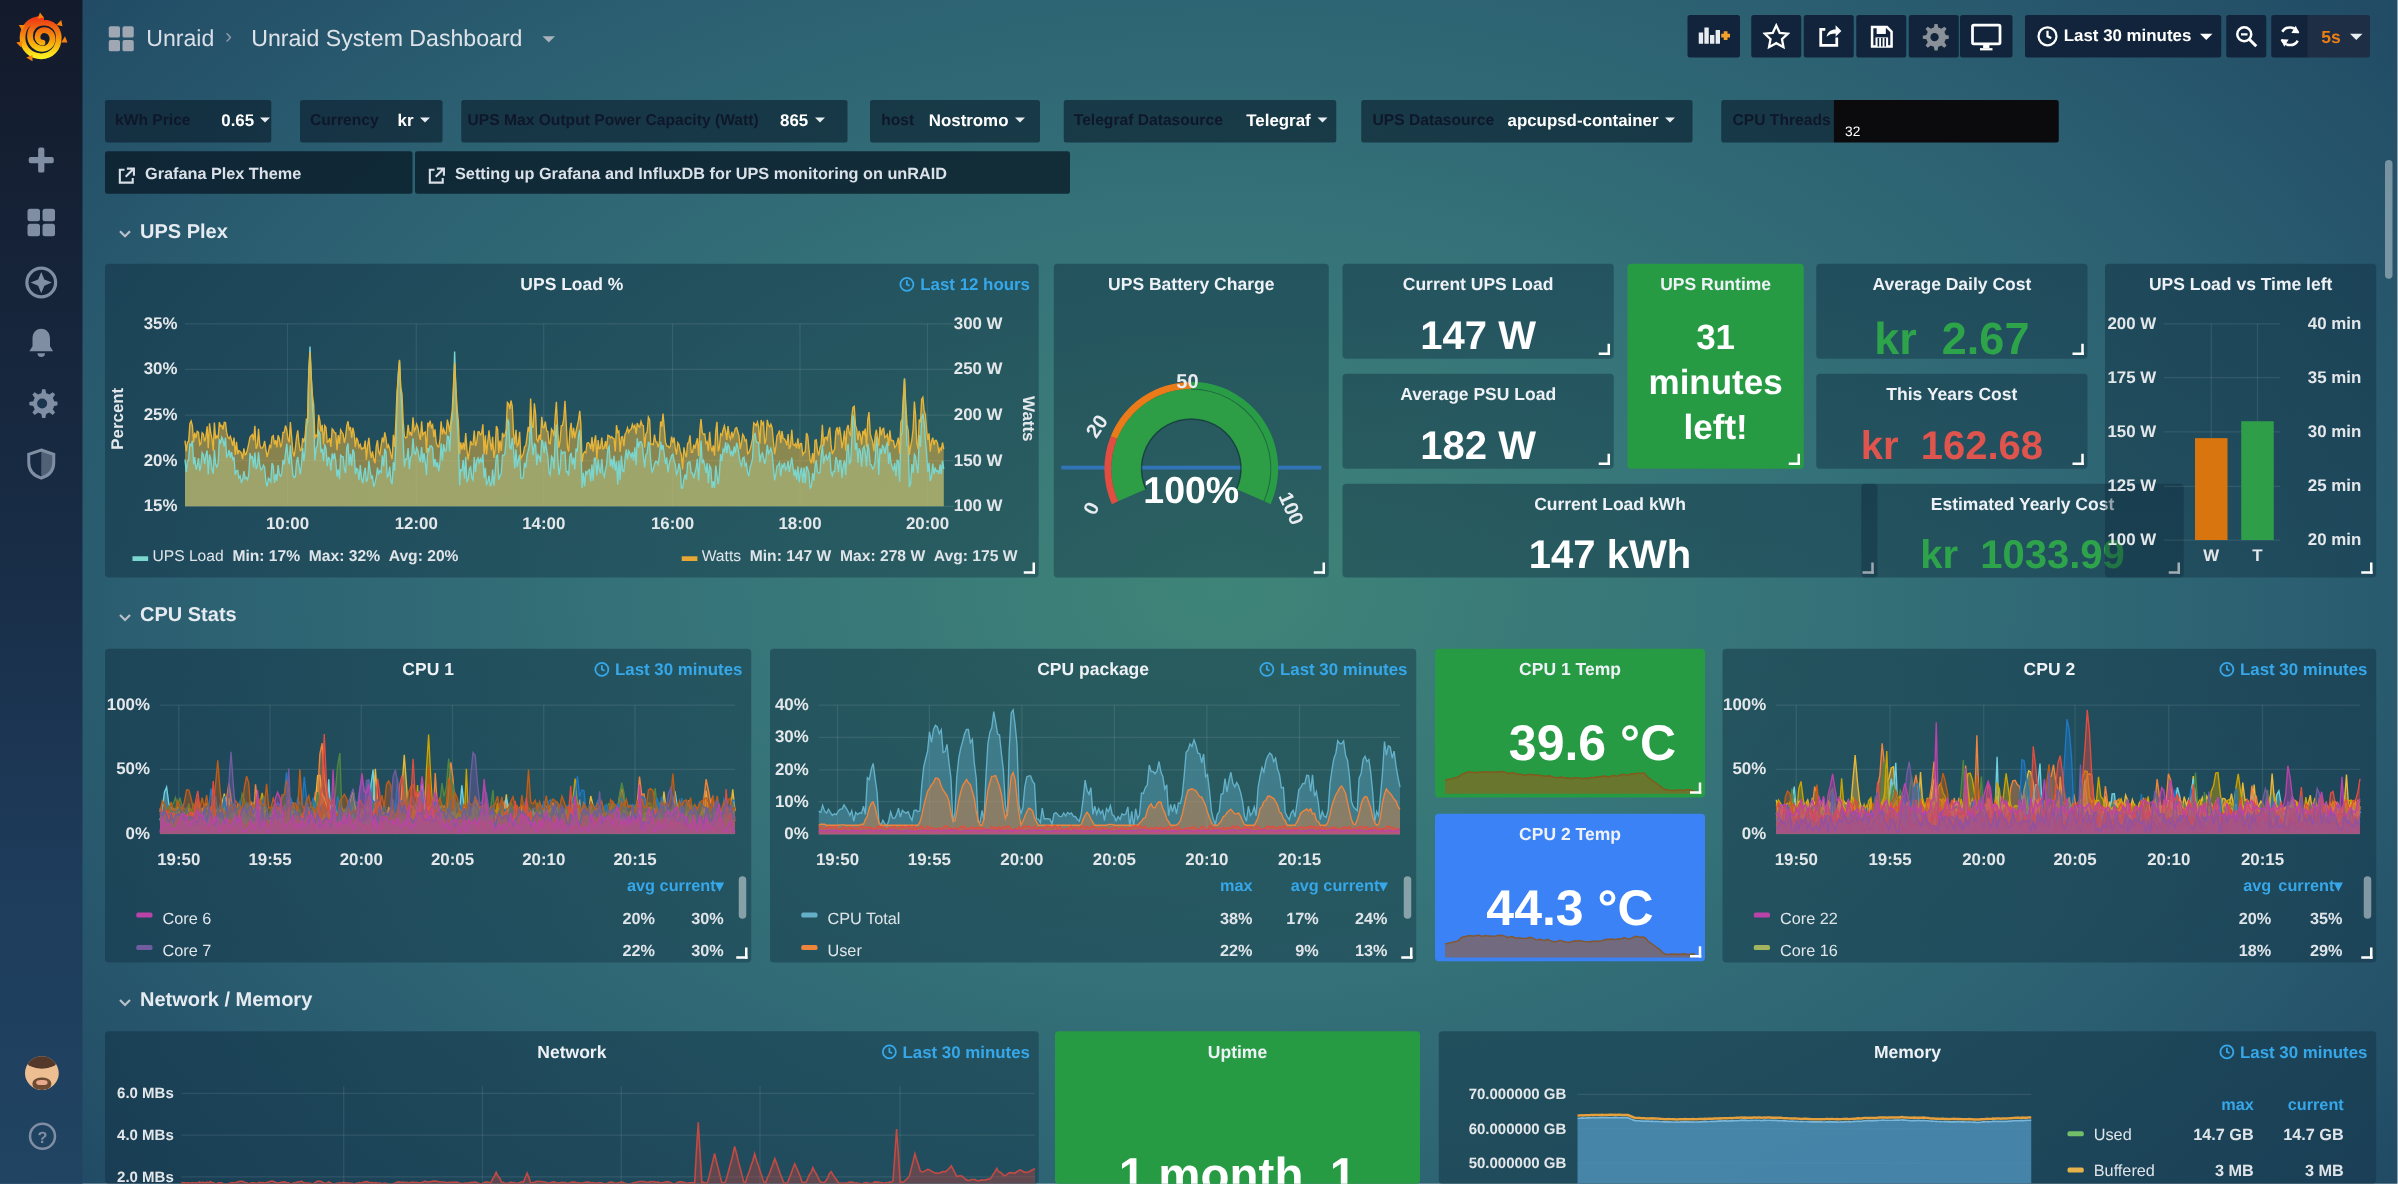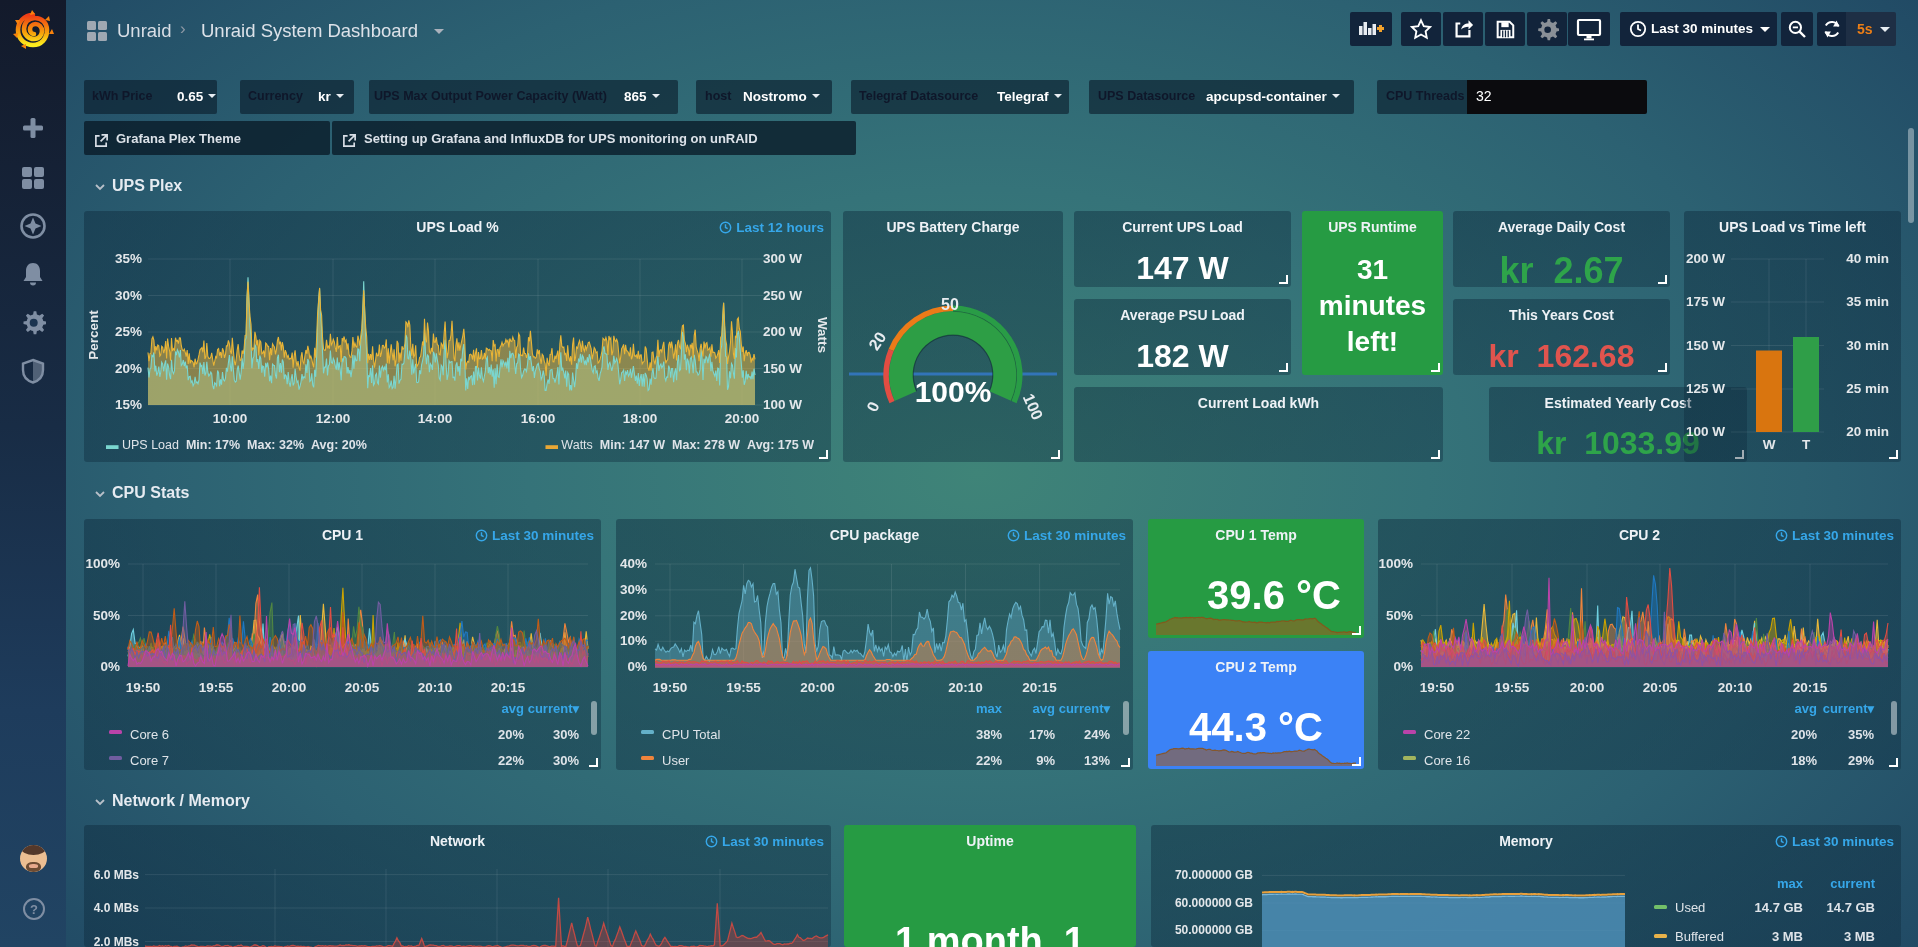--- a/index.html
+++ b/index.html
@@ -204,21 +204,21 @@
     <div class="abs vval" style="left:146px;top:9px;">Telegraf<span class="caret"></span></div>
   </div>
 <div class="vbox" style="left:1089px;top:80px;width:265px;">
     <div class="abs vlabel" style="left:9px;top:9px;">UPS Datasource</div>
     <div class="abs vval" style="left:117px;top:9px;">apcupsd-container<span class="caret"></span></div>
   </div>
 <div class="vbox" style="left:1377px;top:80px;width:270px;background:none;">
     <div class="abs" style="left:0;top:0;width:90px;height:34px;background:rgba(9,27,42,0.62);border-radius:2px 0 0 2px;"></div>
     <div class="abs vlabel" style="left:9px;top:9px;">CPU Threads</div>
     <div class="abs" style="left:90px;top:0;width:180px;height:34px;background:#0b0b0e;border-radius:0 2px 2px 0;"></div>
-    <div class="abs" style="left:99px;top:8px;color:#fff;font-size:14px;">32</div>
+    <div class="abs" style="left:99px;top:20px;color:#fff;font-size:11px;">32</div>
   </div>
 <div class="lbox" style="left:84px;top:121px;width:246px;">
     <div style="margin-left:10px;display:flex;align-items:center;"><svg width="15" height="15" style="position:relative;top:2px;margin-right:7px;" viewBox="0 0 16 16">
         <path d="M6 3 L2 3 L2 14 L13 14 L13 10" fill="none" stroke="#d8dee6" stroke-width="1.8"></path>
         <path d="M8 2 L14 2 L14 8 M14 2 L7 9" fill="none" stroke="#d8dee6" stroke-width="1.8"></path>
       </svg>Grafana Plex Theme</div>
   </div>
 <div class="lbox" style="left:332px;top:121px;width:524px;">
     <div style="margin-left:10px;display:flex;align-items:center;"><svg width="15" height="15" style="position:relative;top:2px;margin-right:7px;" viewBox="0 0 16 16">
         <path d="M6 3 L2 3 L2 14 L13 14 L13 10" fill="none" stroke="#d8dee6" stroke-width="1.8"></path>
@@ -303,22 +303,23 @@
 <div class="panel" style="left:1074px;top:211px;width:217px;height:76px;">
     <div class="ptitle">Current UPS Load</div>
     <div class="bigv" style="top:39px;font-size:32px;color:#fff;">147 W</div>
     <div class="rsz"></div>
   </div>
 <div class="panel" style="left:1074px;top:299px;width:217px;height:76px;">
     <div class="ptitle">Average PSU Load</div>
     <div class="bigv" style="top:39px;font-size:32px;color:#fff;">182 W</div>
     <div class="rsz"></div>
   </div>
-<div class="panel" style="left:1074px;top:387px;width:369px;height:75px;">
+<div class="panel" style="left:1074px;top:387px;width:428px;height:75px;">
     <div class="ptitle">Current Load kWh</div>
+    <div class="bigv" style="top:38px;font-size:32px;color:#fff;">147 kWh</div>
     <div class="rsz"></div>
   </div>
 <div class="panel" style="left:1453px;top:211px;width:217px;height:76px;">
     <div class="ptitle">Average Daily Cost</div>
     <div class="bigv" style="top:39px;font-size:36px;color:#2ea44a;">kr&nbsp;&nbsp;2.67</div>
     <div class="rsz"></div>
   </div>
 <div class="panel" style="left:1453px;top:299px;width:217px;height:76px;">
     <div class="ptitle">This Years Cost</div>
     <div class="bigv" style="top:39px;font-size:32px;color:#e0544e;">kr&nbsp;&nbsp;162.68</div>

